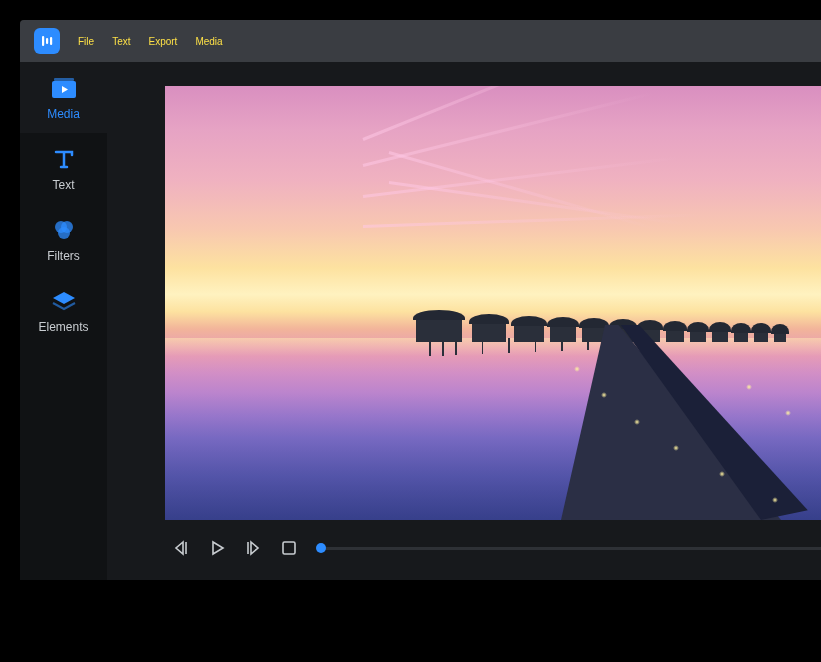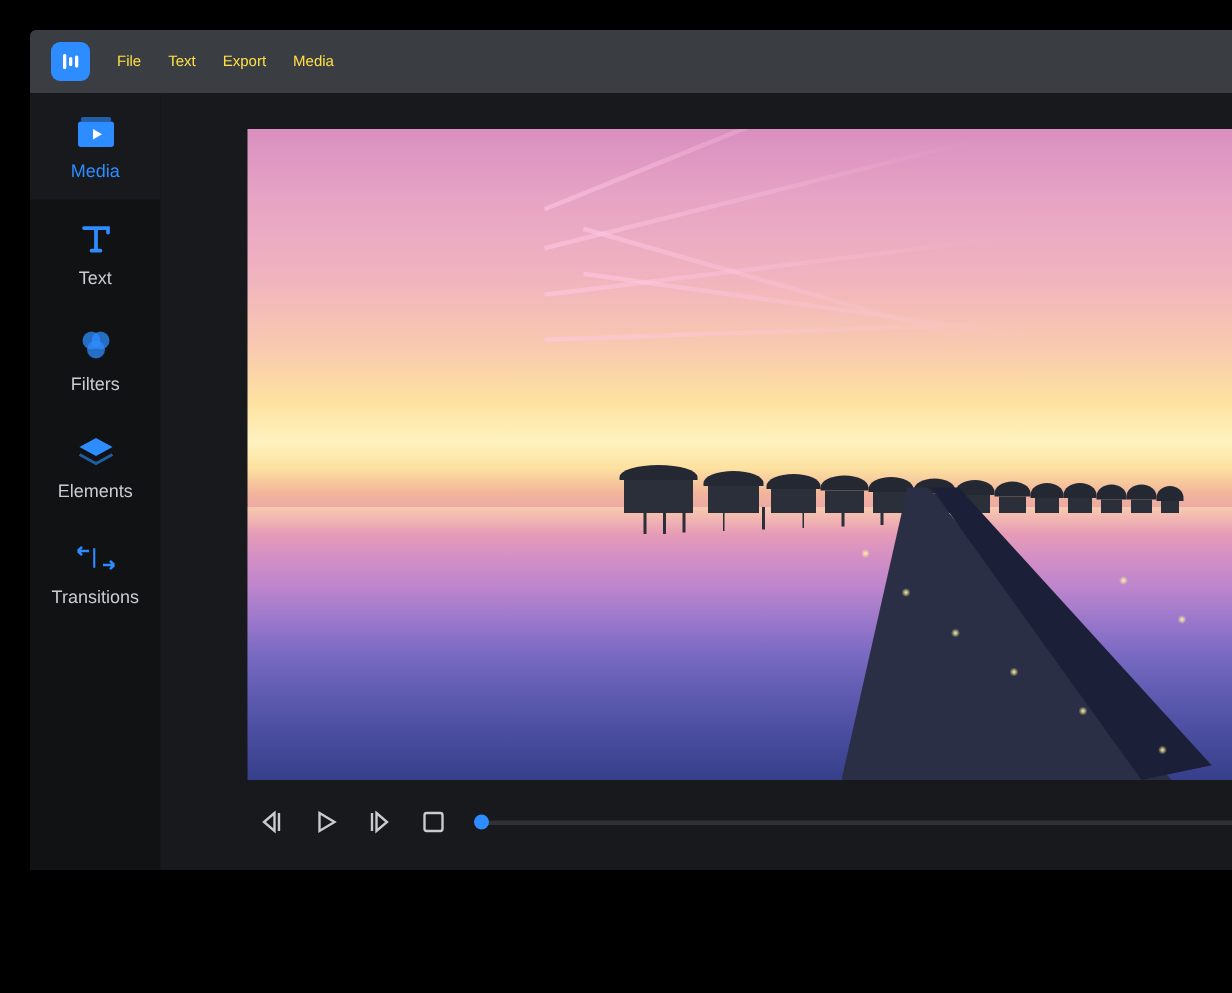--- a/index.html
+++ b/index.html
@@ -266,30 +266,20 @@
       <div class="sidebar-item">
         <span class="icon">
           <svg width="26" height="22" viewBox="0 0 26 22">
             <path d="M13 2 L24 8 L13 14 L2 8 Z" fill="#2d8cff"></path>
             <path d="M2 13 L13 19 L24 13" stroke="#2d8cff" stroke-width="2" fill="none" opacity="0.6"></path>
           </svg>
         </span>
         <span class="label">Elements</span>
       </div>
 
-      <div class="sidebar-item">
-        <span class="icon">
-          <svg width="30" height="20" viewBox="0 0 30 20">
-            <path d="M10 5 L2 5 M2 5 L5 2 M2 5 L5 8" stroke="#2d8cff" stroke-width="1.8" fill="none"></path>
-            <path d="M20 15 L28 15 M28 15 L25 12 M28 15 L25 18" stroke="#2d8cff" stroke-width="1.8" fill="none"></path>
-            <rect x="13" y="3" width="1.5" height="14" fill="#2d8cff"></rect>
-          </svg>
-        </span>
-        <span class="label">Transitions</span>
-      </div>
 
 
     </div>
 
     <div class="main-panel">
 
       <div class="preview">
         <div class="ray" style="top:12%;width:260px;transform:rotate(-22deg)"></div>
         <div class="ray" style="top:18%;width:300px;transform:rotate(-14deg)"></div>
         <div class="ray" style="top:25%;width:320px;transform:rotate(-7deg)"></div>

